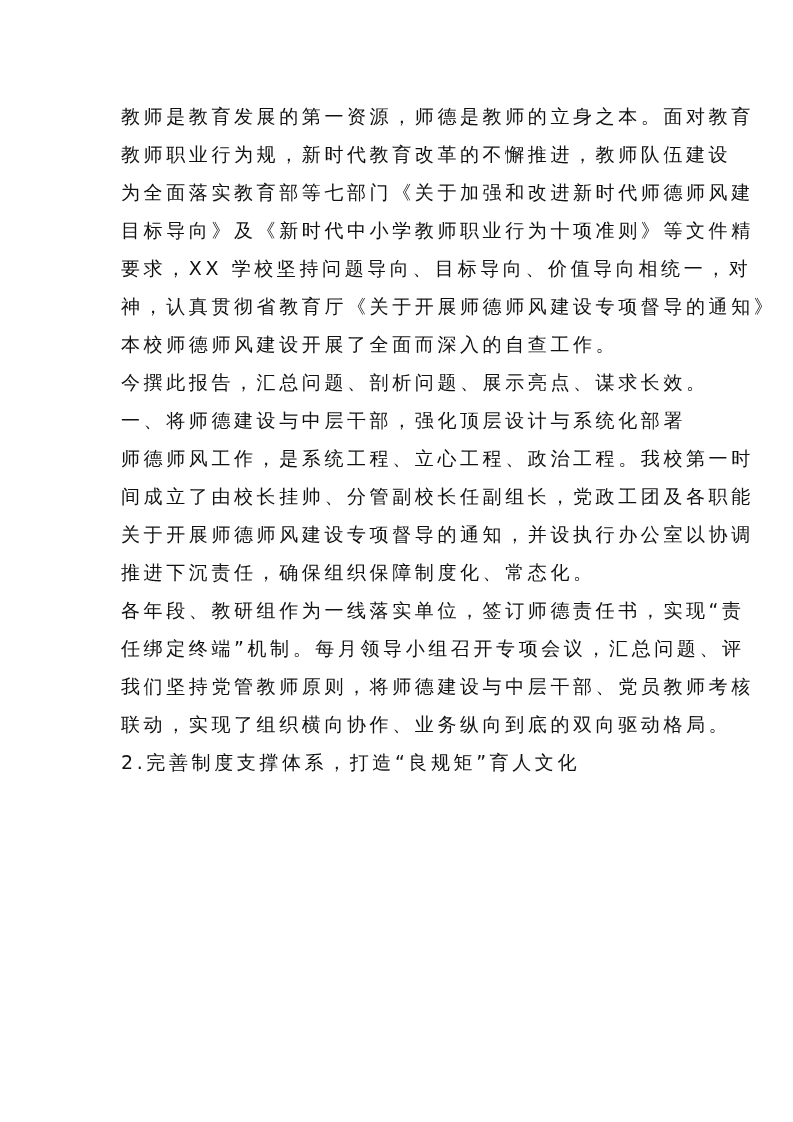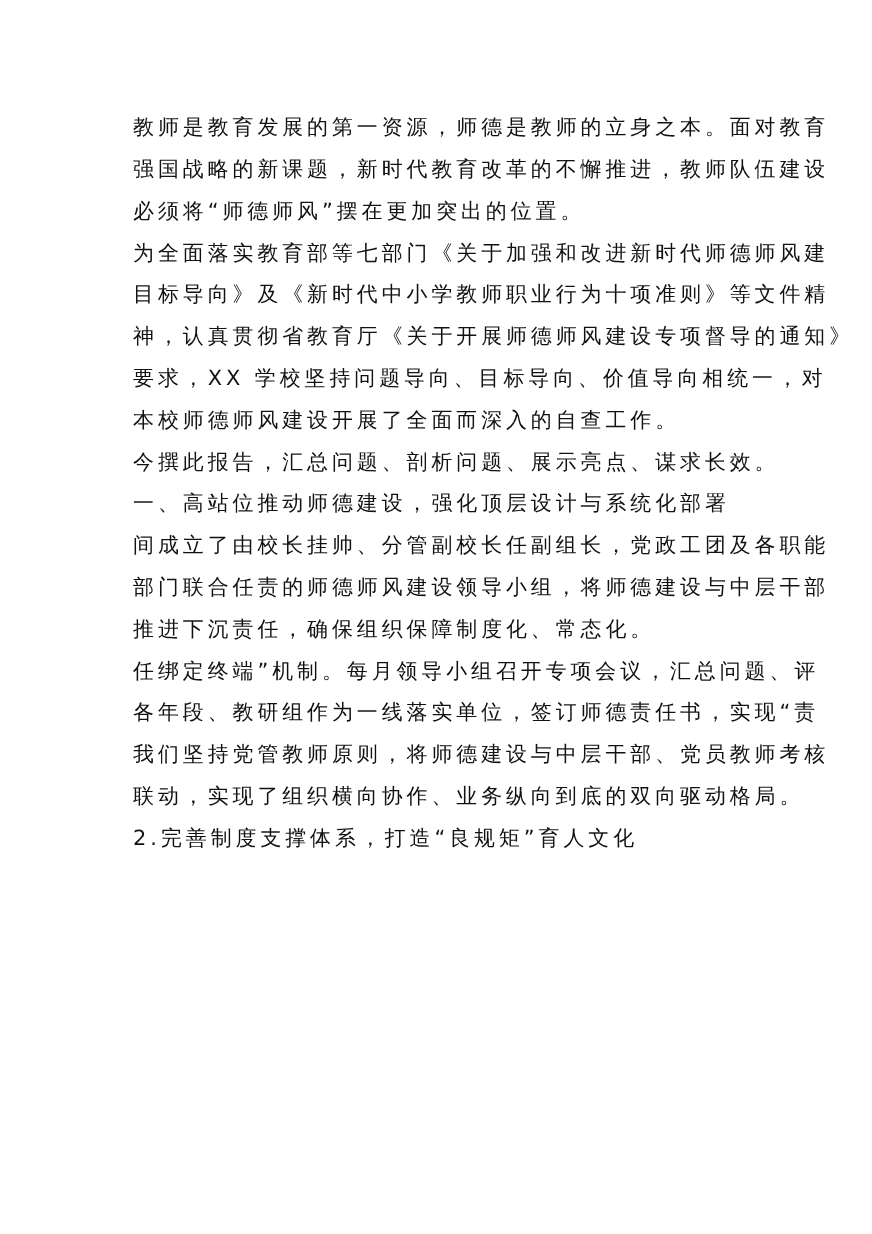--- a/index.html
+++ b/index.html
@@ -13,31 +13,31 @@
     letter-spacing: 3.6px;
     white-space: nowrap;
   }
 </style>
 </head>
 <body>
 
 <div class="page">
   <div class="content">
     <div class="line">教师是教育发展的第一资源，师德是教师的立身之本。面对教育</div>
-    <div class="line">强国战略的新课题，新时代教育改革的不懈推进，教师队伍建设</div>
-    <div class="line">必须将“师德师风”摆在更加突出的位置。</div>
+    <div class="line">教师职业行为规，新时代教育改革的不懈推进，教师队伍建设</div>
     <div class="line">为全面落实教育部等七部门《关于加强和改进新时代师德师风建</div>
     <div class="line">目标导向》及《新时代中小学教师职业行为十项准则》等文件精</div>
+    <div class="line">要求，XX 学校坚持问题导向、目标导向、价值导向相统一，对</div>
     <div class="line">神，认真贯彻省教育厅《关于开展师德师风建设专项督导的通知》</div>
-    <div class="line">要求，XX 学校坚持问题导向、目标导向、价值导向相统一，对</div>
     <div class="line">本校师德师风建设开展了全面而深入的自查工作。</div>
     <div class="line">今撰此报告，汇总问题、剖析问题、展示亮点、谋求长效。</div>
-    <div class="line">一、高站位推动师德建设，强化顶层设计与系统化部署</div>
+    <div class="line">一、将师德建设与中层干部，强化顶层设计与系统化部署</div>
+    <div class="line">师德师风工作，是系统工程、立心工程、政治工程。我校第一时</div>
     <div class="line">间成立了由校长挂帅、分管副校长任副组长，党政工团及各职能</div>
-    <div class="line">部门联合任责的师德师风建设领导小组，将师德建设与中层干部</div>
+    <div class="line">关于开展师德师风建设专项督导的通知，并设执行办公室以协调</div>
     <div class="line">推进下沉责任，确保组织保障制度化、常态化。</div>
+    <div class="line">各年段、教研组作为一线落实单位，签订师德责任书，实现“责</div>
     <div class="line">任绑定终端”机制。每月领导小组召开专项会议，汇总问题、评</div>
-    <div class="line">各年段、教研组作为一线落实单位，签订师德责任书，实现“责</div>
     <div class="line">我们坚持党管教师原则，将师德建设与中层干部、党员教师考核</div>
     <div class="line">联动，实现了组织横向协作、业务纵向到底的双向驱动格局。</div>
     <div class="line">2.完善制度支撑体系，打造“良规矩”育人文化</div>
   </div>
 </div>
 
 </body></html>

